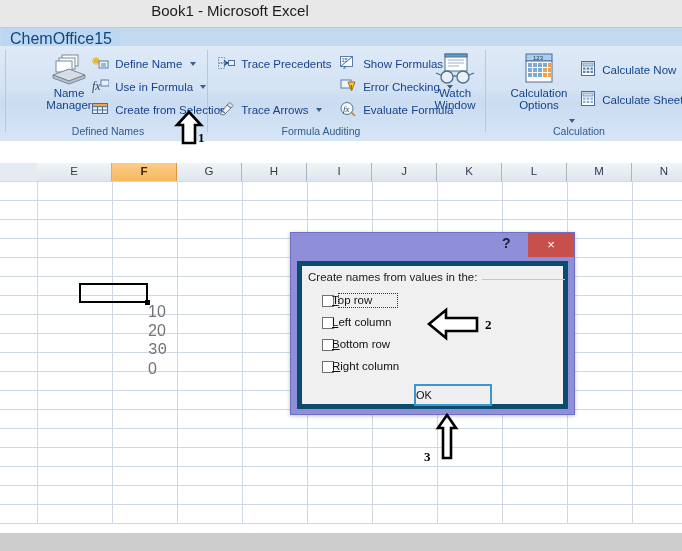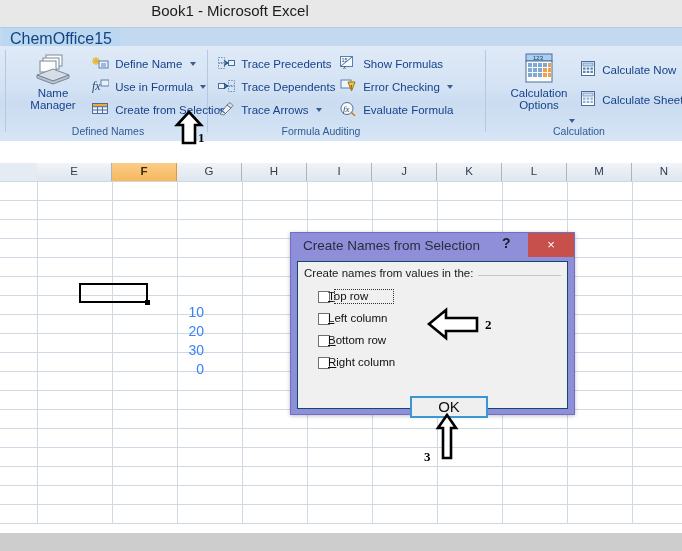--- a/index.html
+++ b/index.html
@@ -99,21 +99,21 @@
     border-right:1px solid #d89a3c;
     color:#3b2a10;font-weight:bold;
   }
   #gridlines{
     position:absolute;left:0;top:40px;width:682px;height:343px;
   }
   .vline{position:absolute;top:0;width:1px;height:343px;background:#cfd9e4;}
   .hline{position:absolute;left:0;height:1px;width:682px;background:#cfd9e4;}
   .cellval{
     position:absolute;height:18px;line-height:18px;
-    font-size:14px;color:#3b82f6;text-align:right;
+    font-size:16px;color:#737373;text-align:left;
     padding-right:4px;box-sizing:border-box;
     cursor:default;
   }
   #selbox{
     position:absolute;
     border:2px solid #000;
     box-sizing:border-box;background:transparent;
   }
   #selhandle{
     position:absolute;width:5px;height:5px;background:#000;
@@ -143,21 +143,21 @@
     font-size:14px;font-weight:bold;color:#1d1d2e;cursor:default;
   }
   #dlg-close{
     position:absolute;right:0px;top:0px;width:46px;height:24px;
     background:#c8504c;color:#fff;font-size:13px;
     text-align:center;line-height:24px;cursor:default;
   }
   #dlg-body{
     position:absolute;left:6px;top:28px;width:271px;height:148px;
     background:#f0f0f0;
-    border:1px solid #0c4a6e;
+    border:5px solid #0c4a6e;
     box-sizing:border-box;
   }
   #grp-caption{
     position:absolute;left:6px;top:5px;
     font-size:11.5px;color:#1a1a1a;white-space:nowrap;
     background:#f0f0f0;padding-right:5px;z-index:2;
   }
   #grp-line{
     position:absolute;left:155px;top:13px;width:108px;height:1px;
     background:#c6c6c6;
@@ -178,23 +178,22 @@
   .focusring{
     position:absolute;left:16px;top:-1px;
     border:1px dotted #333;
     box-sizing:border-box;
   }
   .dlgbtn{
     position:absolute;height:22px;width:78px;
     background:#e8e8e8;
     border:1px solid #a0a0a0;
     box-sizing:border-box;
-    font-size:15px;color:#101010;text-align:center;line-height:20px;
+    font-size:11px;color:#101010;line-height:20px;
     cursor:default;
-    margin-top:16px;
   }
   .dlgbtn.default{border:2px solid #3b97d3;background:#efefef;line-height:18px;}
   
   .anno-num{
     position:absolute;font-size:13px;font-weight:bold;color:#000;
     font-family:"Liberation Serif", serif;
   }
   svg.anno{position:absolute;overflow:visible;}
 </style>
 </head>
@@ -211,21 +210,21 @@
 <div id="ribbon">
 
   <div class="grp" style="left:-18px;width:24px;">
     <div class="sep"></div>
 
   </div>
 
   <div class="grp" style="left:8px;width:200px;">
     <div class="sep"></div>
 
-    <div class="bigbtn" style="left:12px;top:6px;width:66px;">
+    <div class="bigbtn" style="left:28px;top:6px;width:66px;">
       <span class="ico" style="display:block;margin:0 auto 2px auto;width:38px;height:32px;">
         <svg width="38" height="32" viewBox="0 0 38 32">
           <rect x="12" y="2" width="16" height="11" fill="#fdfdfd" stroke="#7b8a99" stroke-width="1"></rect>
           <rect x="9" y="5" width="16" height="11" fill="#fdfdfd" stroke="#7b8a99" stroke-width="1"></rect>
           <rect x="6" y="8" width="16" height="11" fill="#fdfdfd" stroke="#7b8a99" stroke-width="1"></rect>
           <path d="M3 22 L19 16 L35 22 L19 28 Z" fill="#d7dde4" stroke="#77869a" stroke-width="1"></path>
           <path d="M3 22 L3 25 L19 31 L35 25 L35 22 L19 28 Z" fill="#b9c3cf" stroke="#77869a" stroke-width="1"></path>
         </svg>
       </span>
       <span style="display:block;">Name</span>
@@ -286,32 +285,20 @@
           <rect x="0.5" y="1.5" width="6" height="5" fill="none" stroke="#6c8db5" stroke-width="1" stroke-dasharray="1.5,1.2"></rect>
           <rect x="0.5" y="7.5" width="6" height="5" fill="none" stroke="#6c8db5" stroke-width="1" stroke-dasharray="1.5,1.2"></rect>
           <rect x="10.5" y="4.5" width="6" height="5" fill="#e9f1fb" stroke="#4a6e99" stroke-width="1"></rect>
           <line x1="6.5" y1="7" x2="10" y2="7" stroke="#1f4e79" stroke-width="1.2"></line>
           <path d="M6 4.5 L9.5 7 L6 9.5" fill="none" stroke="#1f4e79" stroke-width="1.2"></path>
         </svg>
       </span>
       <span class="lbl">Trace Precedents</span>
     </div>
 
-    <div class="ribbon-item" style="left:6px;top:32px;">
-      <span class="ico">
-        <svg width="17" height="14" viewBox="0 0 17 14">
-          <rect x="0.5" y="4.5" width="6" height="5" fill="#e9f1fb" stroke="#4a6e99" stroke-width="1"></rect>
-          <rect x="10.5" y="1.5" width="6" height="5" fill="none" stroke="#6c8db5" stroke-width="1" stroke-dasharray="1.5,1.2"></rect>
-          <rect x="10.5" y="7.5" width="6" height="5" fill="none" stroke="#6c8db5" stroke-width="1" stroke-dasharray="1.5,1.2"></rect>
-          <line x1="6.5" y1="7" x2="10" y2="7" stroke="#1f4e79" stroke-width="1.2"></line>
-          <path d="M6 4.5 L9.5 7 L6 9.5" fill="none" stroke="#1f4e79" stroke-width="1.2"></path>
-        </svg>
-      </span>
-      <span class="lbl">Trace Dependents</span>
-    </div>
 
     <div class="ribbon-item" style="left:6px;top:55px;">
       <span class="ico">
         <svg width="17" height="14" viewBox="0 0 17 14">
           <path d="M2 12 L9 3 L13 6 L6 13 Z" fill="#f2f2f2" stroke="#6a7b8c" stroke-width="1"></path>
           <path d="M9 3 L12 0.5 L15 3.5 L13 6 Z" fill="#d9e2ea" stroke="#6a7b8c" stroke-width="1"></path>
           <line x1="1" y1="7" x2="7" y2="11" stroke="#3c6fa0" stroke-width="1.1"></line>
         </svg>
       </span>
       <span class="lbl">Trace Arrows</span>
@@ -346,20 +333,38 @@
       <span class="ico">
         <svg width="17" height="14" viewBox="0 0 17 14">
           <circle cx="7" cy="6.5" r="6" fill="#f7f9fc" stroke="#56728f" stroke-width="1"></circle>
           <text x="3" y="10" font-family="Liberation Serif, serif" font-style="italic" font-size="9" fill="#22476f">fx</text>
           <path d="M11 10 l4 4" stroke="#c07a12" stroke-width="1.4"></path>
         </svg>
       </span>
       <span class="lbl">Evaluate Formula</span>
     </div>
 
+    <div class="bigbtn" style="left:216px;top:6px;width:54px;">
+      <span class="ico" style="display:block;margin:0 auto 2px auto;width:40px;height:32px;">
+        <svg width="40" height="32" viewBox="0 0 40 32">
+          <rect x="10" y="1" width="22" height="17" fill="#ffffff" stroke="#50708e" stroke-width="1"></rect>
+          <rect x="10" y="1" width="22" height="3" fill="#5c9bd6" stroke="#50708e" stroke-width="1"></rect>
+          <line x1="13" y1="7" x2="29" y2="7" stroke="#9bb2c7" stroke-width="1"></line>
+          <line x1="13" y1="10" x2="29" y2="10" stroke="#9bb2c7" stroke-width="1"></line>
+          <line x1="13" y1="13" x2="24" y2="13" stroke="#9bb2c7" stroke-width="1"></line>
+          <circle cx="12" cy="24" r="6" fill="#e9eff6" stroke="#4f6d8a" stroke-width="1.3"></circle>
+          <circle cx="28" cy="24" r="6" fill="#e9eff6" stroke="#4f6d8a" stroke-width="1.3"></circle>
+          <line x1="18" y1="23" x2="22" y2="23" stroke="#4f6d8a" stroke-width="1.3"></line>
+          <line x1="1" y1="20" x2="7" y2="22.5" stroke="#4f6d8a" stroke-width="1.3"></line>
+          <line x1="39" y1="20" x2="33" y2="22.5" stroke="#4f6d8a" stroke-width="1.3"></line>
+        </svg>
+      </span>
+      <span style="display:block;">Watch</span>
+      <span style="display:block;">Window</span>
+    </div>
 
     <div class="grp-label" style="left:0;width:218px;">Formula Auditing</div>
   </div>
 
   <div class="grp" style="left:490px;width:192px;">
 
     <div class="bigbtn" style="left:12px;top:6px;width:74px;">
       <span class="ico" style="display:block;margin:0 auto 2px auto;width:34px;height:32px;">
         <svg width="34" height="32" viewBox="0 0 34 32">
           <rect x="4" y="1" width="26" height="7" fill="#a9cff0" stroke="#4a6e99" stroke-width="1"></rect>
@@ -477,29 +482,28 @@
     <div class="hline" style="top:304px;"></div>
     <div class="hline" style="top:323px;"></div>
     <div class="hline" style="top:342px;"></div>
   </div>
 
   <div id="selbox" style="left:79px;top:142px;width:69px;height:20px;"></div>
   <div id="selhandle" style="left:145px;top:159px;"></div>
 
   <div class="cellval" style="left:148px;top:162px;width:60px;">10</div>
   <div class="cellval" style="left:148px;top:181px;width:60px;">20</div>
-  <div class="cellval" style="left:148px;top:200px;width:60px;">30</div>
+  <div class="cellval" style="left:148px;top:200px;width:60px;font-family:Liberation Mono, monospace;">30</div>
   <div class="cellval" style="left:148px;top:219px;width:60px;">0</div>
 
   <div id="bottombar"></div>
 </div>
 
 <div id="dialog">
   <div id="dlg-titlebar">
-    <div id="dlg-title">Create Names from Selection</div>
     <div id="dlg-help">?</div>
     <div id="dlg-close">×</div>
   </div>
 
   <div id="dlg-body">
     <div id="grp-caption">Create names from values in the:</div>
     <div id="grp-line"></div>
 
     <div class="chkrow" style="top:28px;">
       <span class="chkbox"></span>

